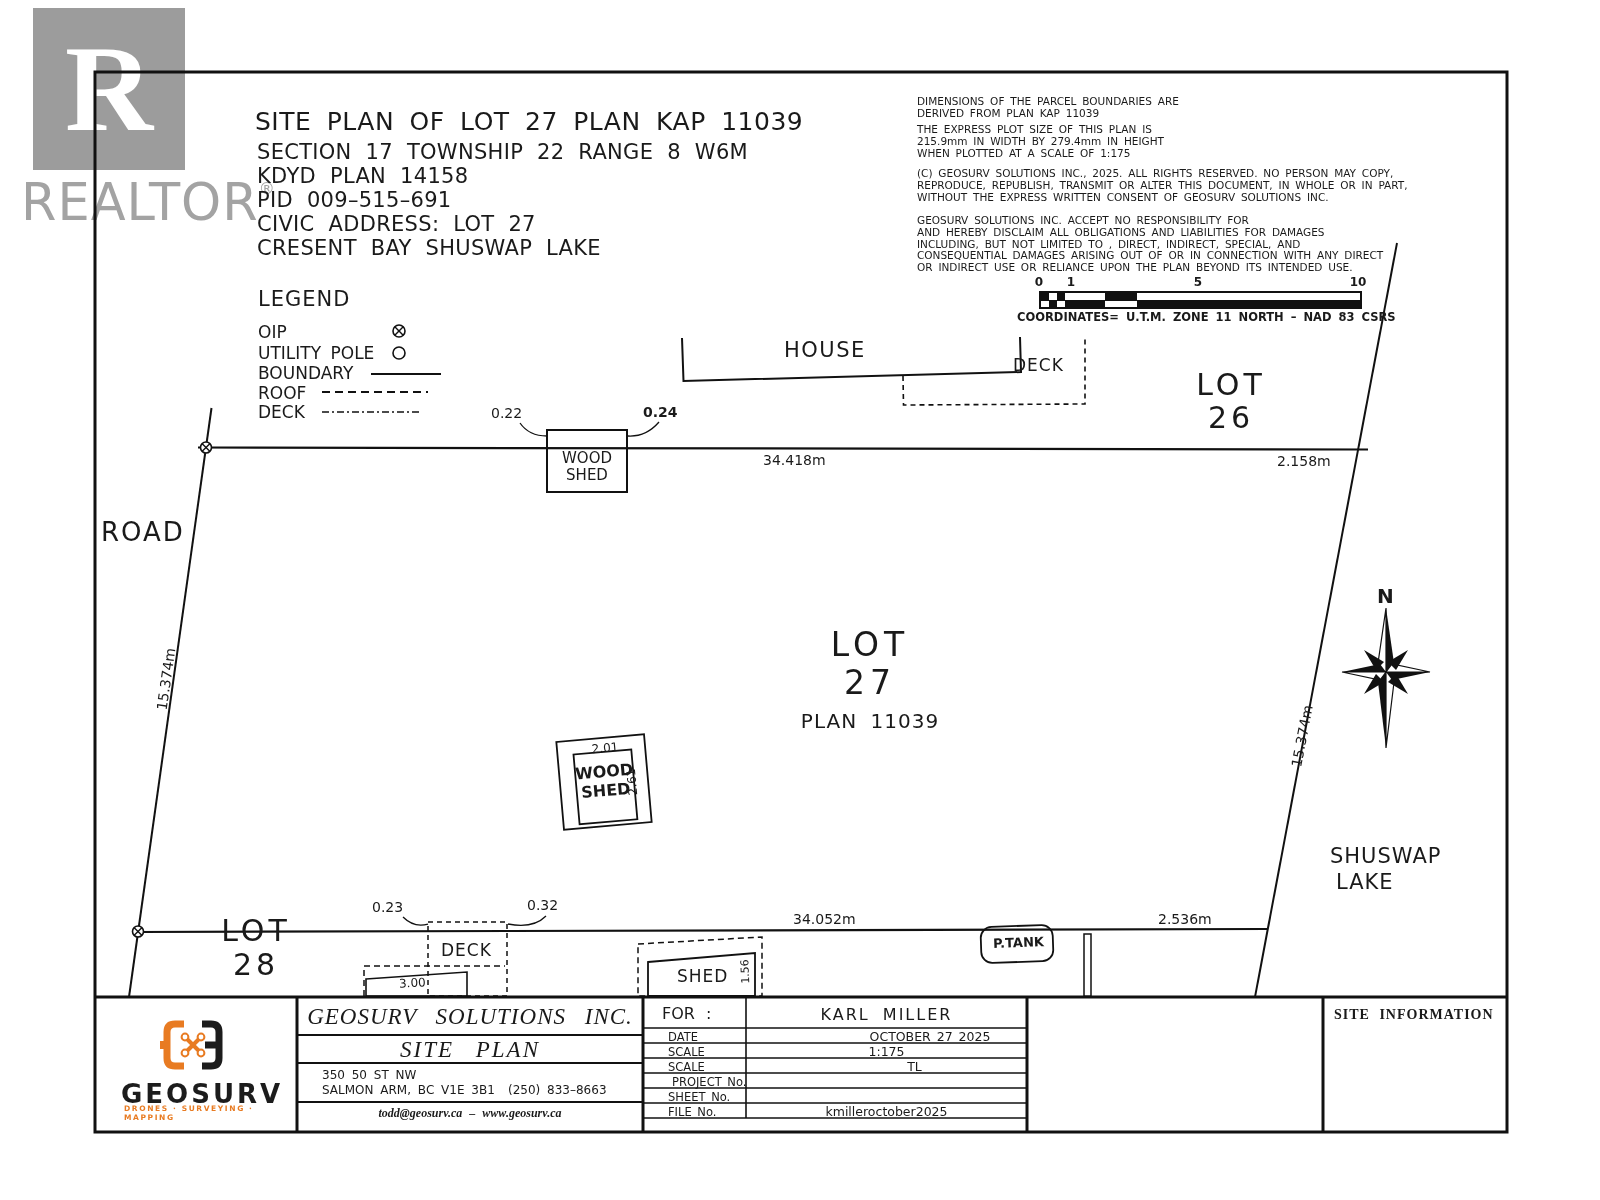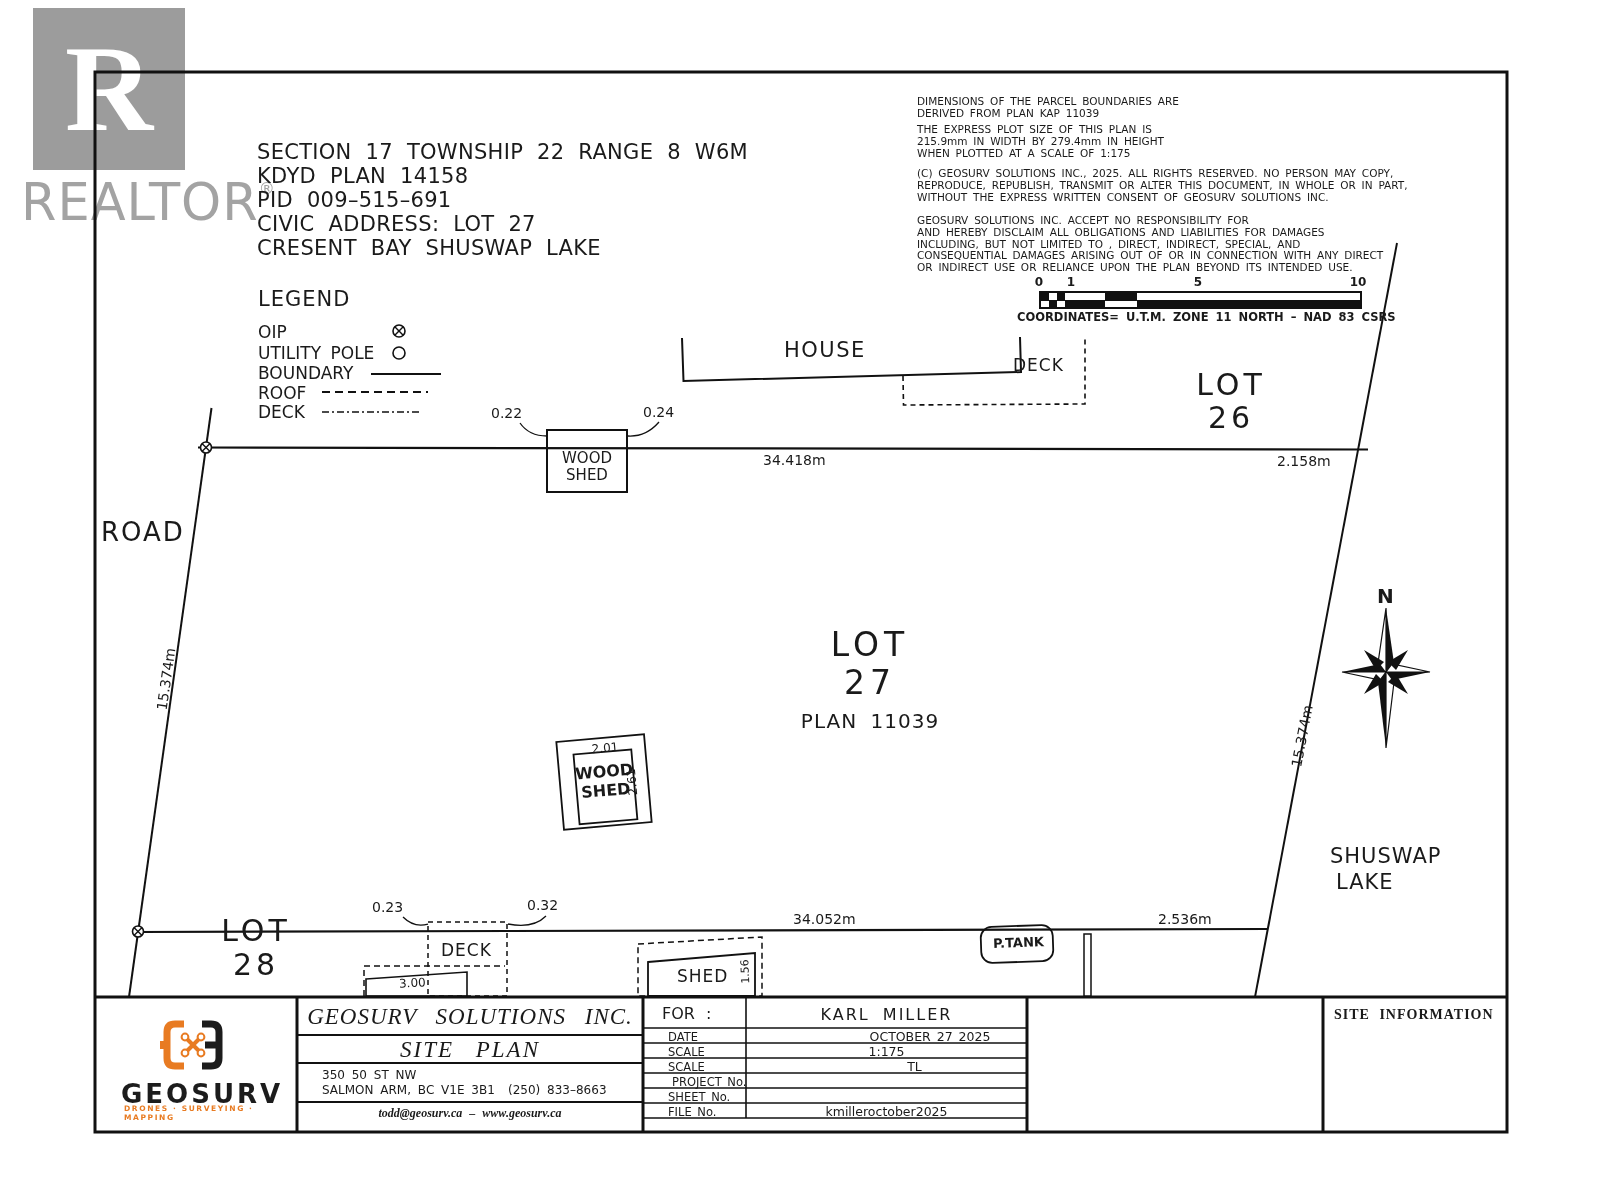--- a/index.html
+++ b/index.html
@@ -133,20 +133,21 @@
       <path d="M1342 672 L1380 680 L1386 672 Z" fill="#fff" stroke="#111" stroke-width="1.2"></path>
       <path d="M1430 672 L1392 664 L1386 672 Z" fill="#fff" stroke="#111" stroke-width="1.2"></path>
       <path d="M1430 672 L1392 680 L1386 672 Z" fill="#111"></path>
       <polygon points="1408,650 1396,670 1388,662" fill="#111"></polygon>
       <polygon points="1364,650 1376,670 1384,662" fill="#111"></polygon>
       <polygon points="1408,694 1396,674 1388,682" fill="#111"></polygon>
       <polygon points="1364,694 1376,674 1384,682" fill="#111"></polygon>
     </g>
   </svg>
 
+  <div class="abs cad hdr-title" style="left:255px;top:107px;">SITE PLAN OF LOT 27 PLAN KAP 11039</div>
   <div class="abs cad hdr-line" style="left:257px;top:141px;">SECTION 17 TOWNSHIP 22 RANGE 8 W6M</div>
   <div class="abs cad hdr-line" style="left:257px;top:165px;">KDYD PLAN 14158</div>
   <div class="abs cad hdr-line" style="left:257px;top:189px;">PID 009–515–691</div>
   <div class="abs cad hdr-line" style="left:257px;top:213px;">CIVIC ADDRESS: LOT 27</div>
   <div class="abs cad hdr-line" style="left:257px;top:237px;">CRESENT BAY SHUSWAP LAKE</div>
 
   <div class="abs cad note" style="left:917px;top:96px;">
     <div>DIMENSIONS OF THE PARCEL BOUNDARIES ARE</div>
       <div>DERIVED FROM PLAN KAP 11039</div>
   </div>
@@ -220,21 +221,21 @@
     </svg>
 
   <div class="abs cad" style="left:784px;top:338px;font-size:21px;letter-spacing:1.5px;">HOUSE</div>
   <div class="abs cad bld" style="left:1013px;top:355px;">DECK</div>
 
   <div class="abs cad ctr" style="left:549px;top:450px;width:76px;font-size:15px;line-height:17px;">
     <div>WOOD</div>
       <div>SHED</div>
   </div>
   <div class="abs cad dim" style="left:491px;top:405px;">0.22</div>
-  <div class="abs cad dim" style="left:643px;top:404px;">0.24</div>
+  <div class="abs cad dim" style="left:643px;top:404px;font-weight:bold;">0.24</div>
 
   <div class="abs cad dim" style="left:763px;top:452px;">34.418m</div>
   <div class="abs cad dim" style="left:1277px;top:453px;">2.158m</div>
 
   <div class="abs cad lot-big ctr" style="left:1176px;top:368px;width:110px;line-height:33px;">
     <div>LOT</div>
       <div>26</div>
   </div>
 
   <div class="abs cad" style="left:101px;top:517px;font-size:26px;letter-spacing:2px;">ROAD</div>

